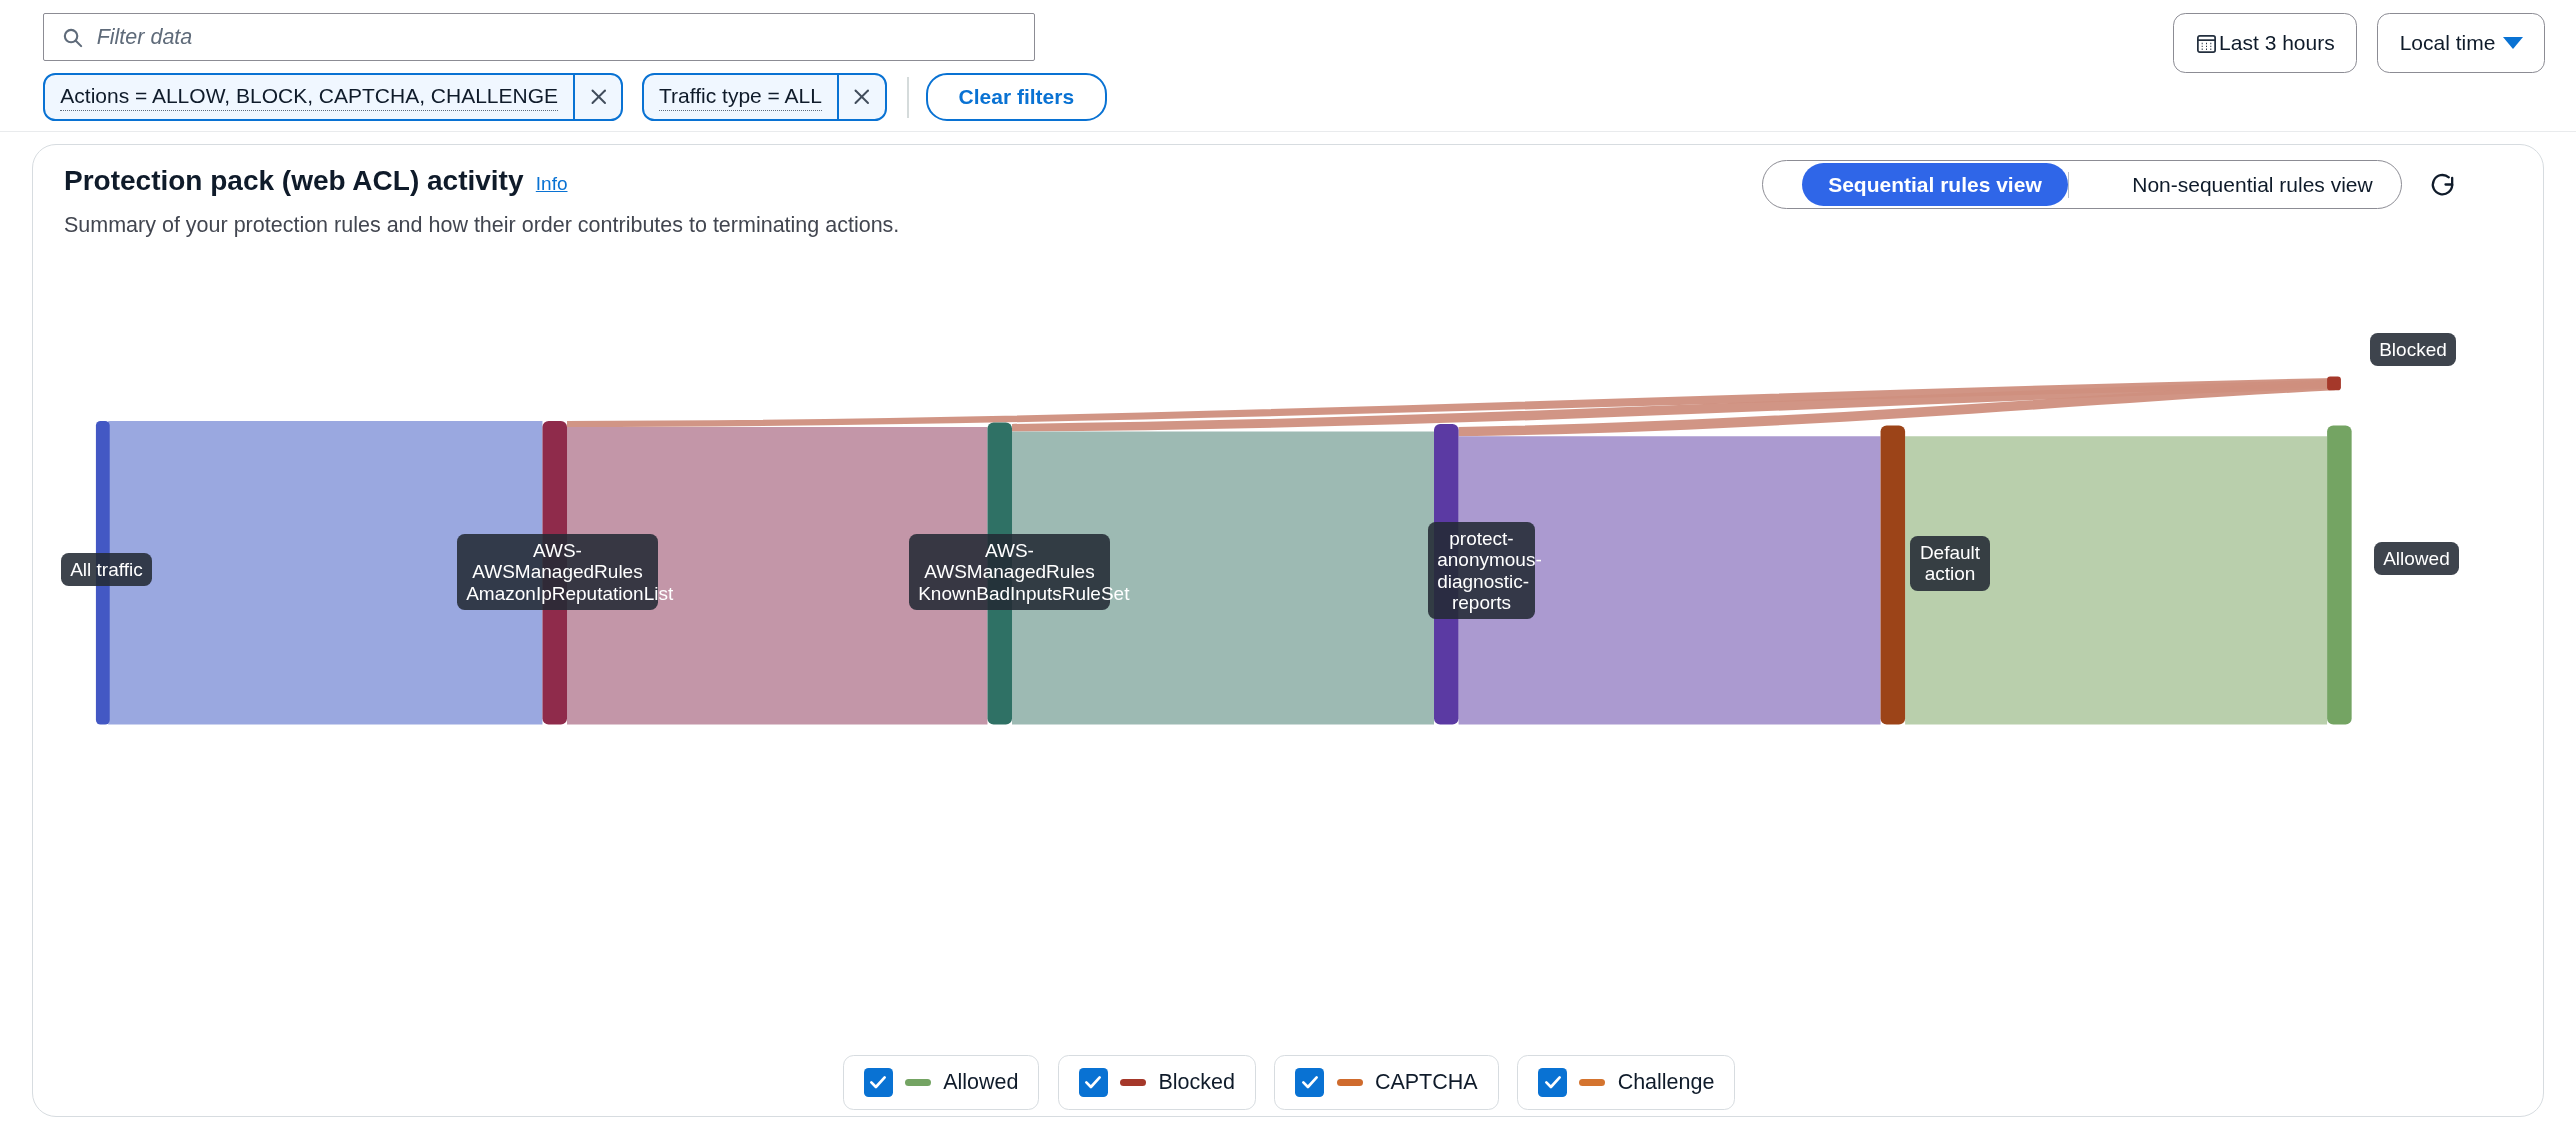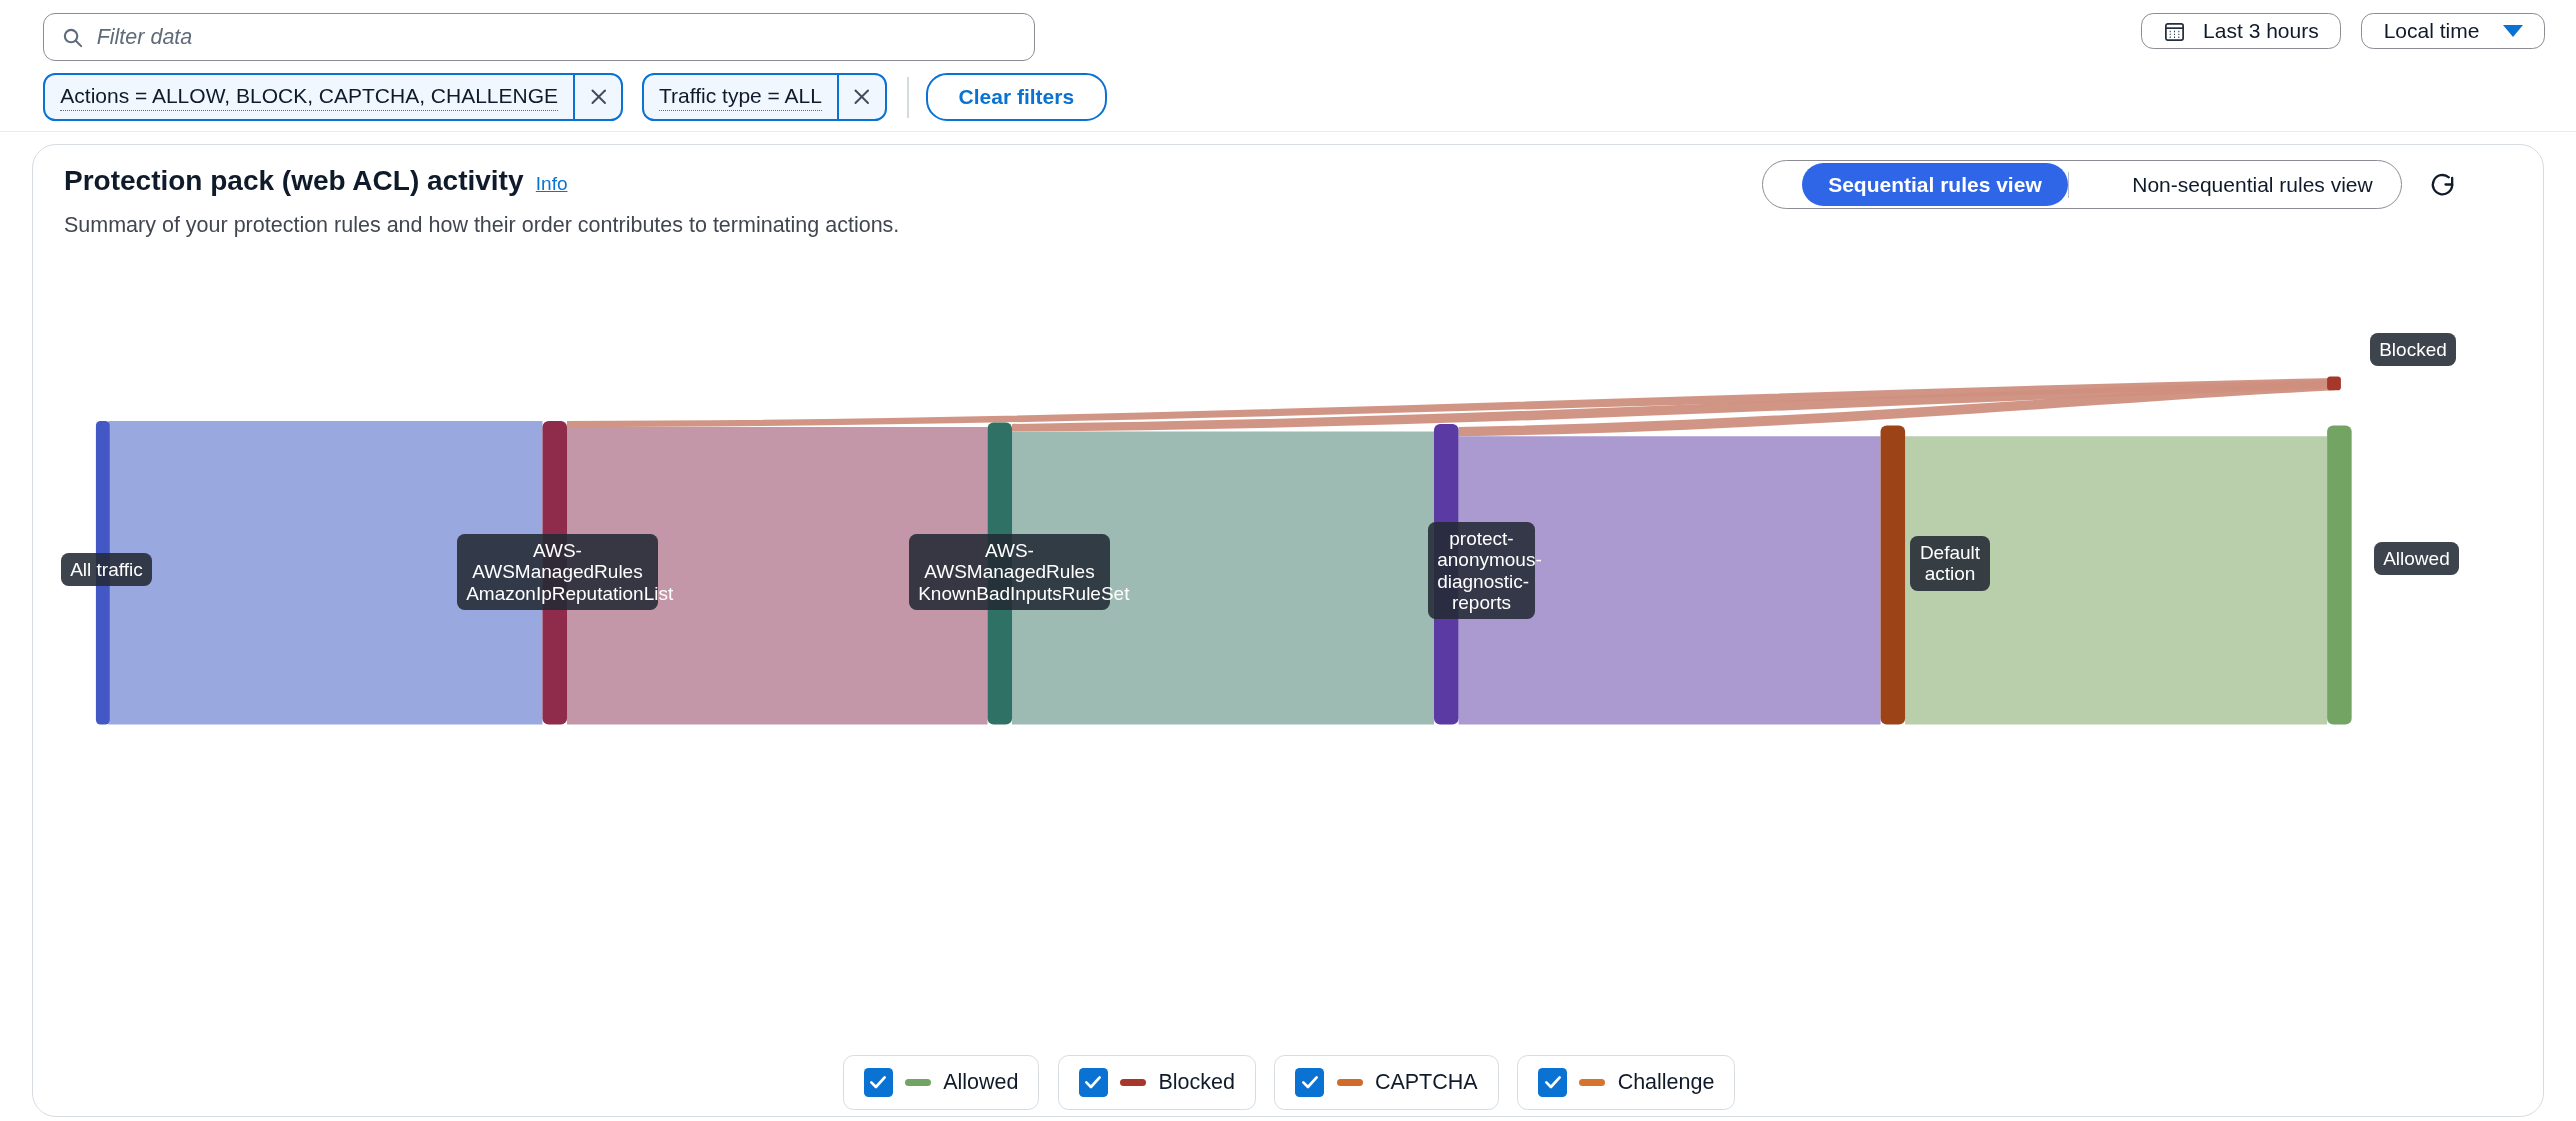--- a/index.html
+++ b/index.html
@@ -12,21 +12,21 @@
   body { width: 2576px; height: 1122px; overflow: hidden; position: relative; }
 
   
   .filter-bar {
     position: absolute; left: 0; top: 0; width: 2576px; height: 132px;
     background: #ffffff;
     border-bottom: 1.5px solid #e9ebed;
   }
   .search-wrap {
     position: absolute; left: 43px; top: 13px; width: 992px; height: 48px;
-    border: 1.5px solid #8c8c94; border-radius: 12px; background: #ffffff;
+    border: 1.5px solid #8c8c94; border-radius: 2px; background: #ffffff;
     display: flex; align-items: center; padding: 8px 17px;
   }
   .search-icon { width: 23px; height: 23px; flex: 0 0 23px; margin-right: 10.7px; }
   .search-input {
     border: none; outline: none; background: transparent;
     font-family: "Liberation Sans", sans-serif; font-size: 21.5px;
     color: #5f6b7a; width: 100%;
   }
   .search-input::placeholder { color: #5f6b7a; font-style: italic; opacity: 1; }
 
@@ -54,23 +54,23 @@
   .token-sep { width: 1.5px; height: 41px; background: #d5dbdb; margin: 0 17px 0 1.5px; }
   .clear-filters {
     height: 48px; padding: 0 31px; border: 2.3px solid #0972d3; border-radius: 21px;
     background: #ffffff; color: #0972d3; font-size: 21px; font-weight: bold;
     display: flex; align-items: center; cursor: pointer;
     font-family: "Liberation Sans", sans-serif;
   }
 
   .top-right { position: absolute; right: 31px; top: 13px; display: flex; align-items: center; }
   .btn-plain {
-    height: 36px; padding: 0 21.5px; border: 1.5px solid #8c8c94; border-radius: 12.3px;
+    height: 60px; padding: 0 21.5px; border: 1.5px solid #8c8c94; border-radius: 12.3px;
     background: #ffffff; color: #0f1b2a; font-size: 21px;
-    display: flex; align-items: center; gap: 17px; margin-left: 20px; cursor: pointer;
+    display: flex; align-items: center; gap: 1px; margin-left: 20px; cursor: pointer;
     font-family: "Liberation Sans", sans-serif;
   }
   .cal-icon { width: 23px; height: 23px; }
   .caret { width: 0; height: 0; border-left: 10px solid transparent; border-right: 10px solid transparent;
            border-top: 12.3px solid #0972d3; margin-left: 6.1px; }
 
   
   .card {
     position: absolute; left: 32px; top: 144px; width: 2512px; height: 973px;
     background: #ffffff; border: 1.5px solid #d7dce0; border-radius: 24px;

